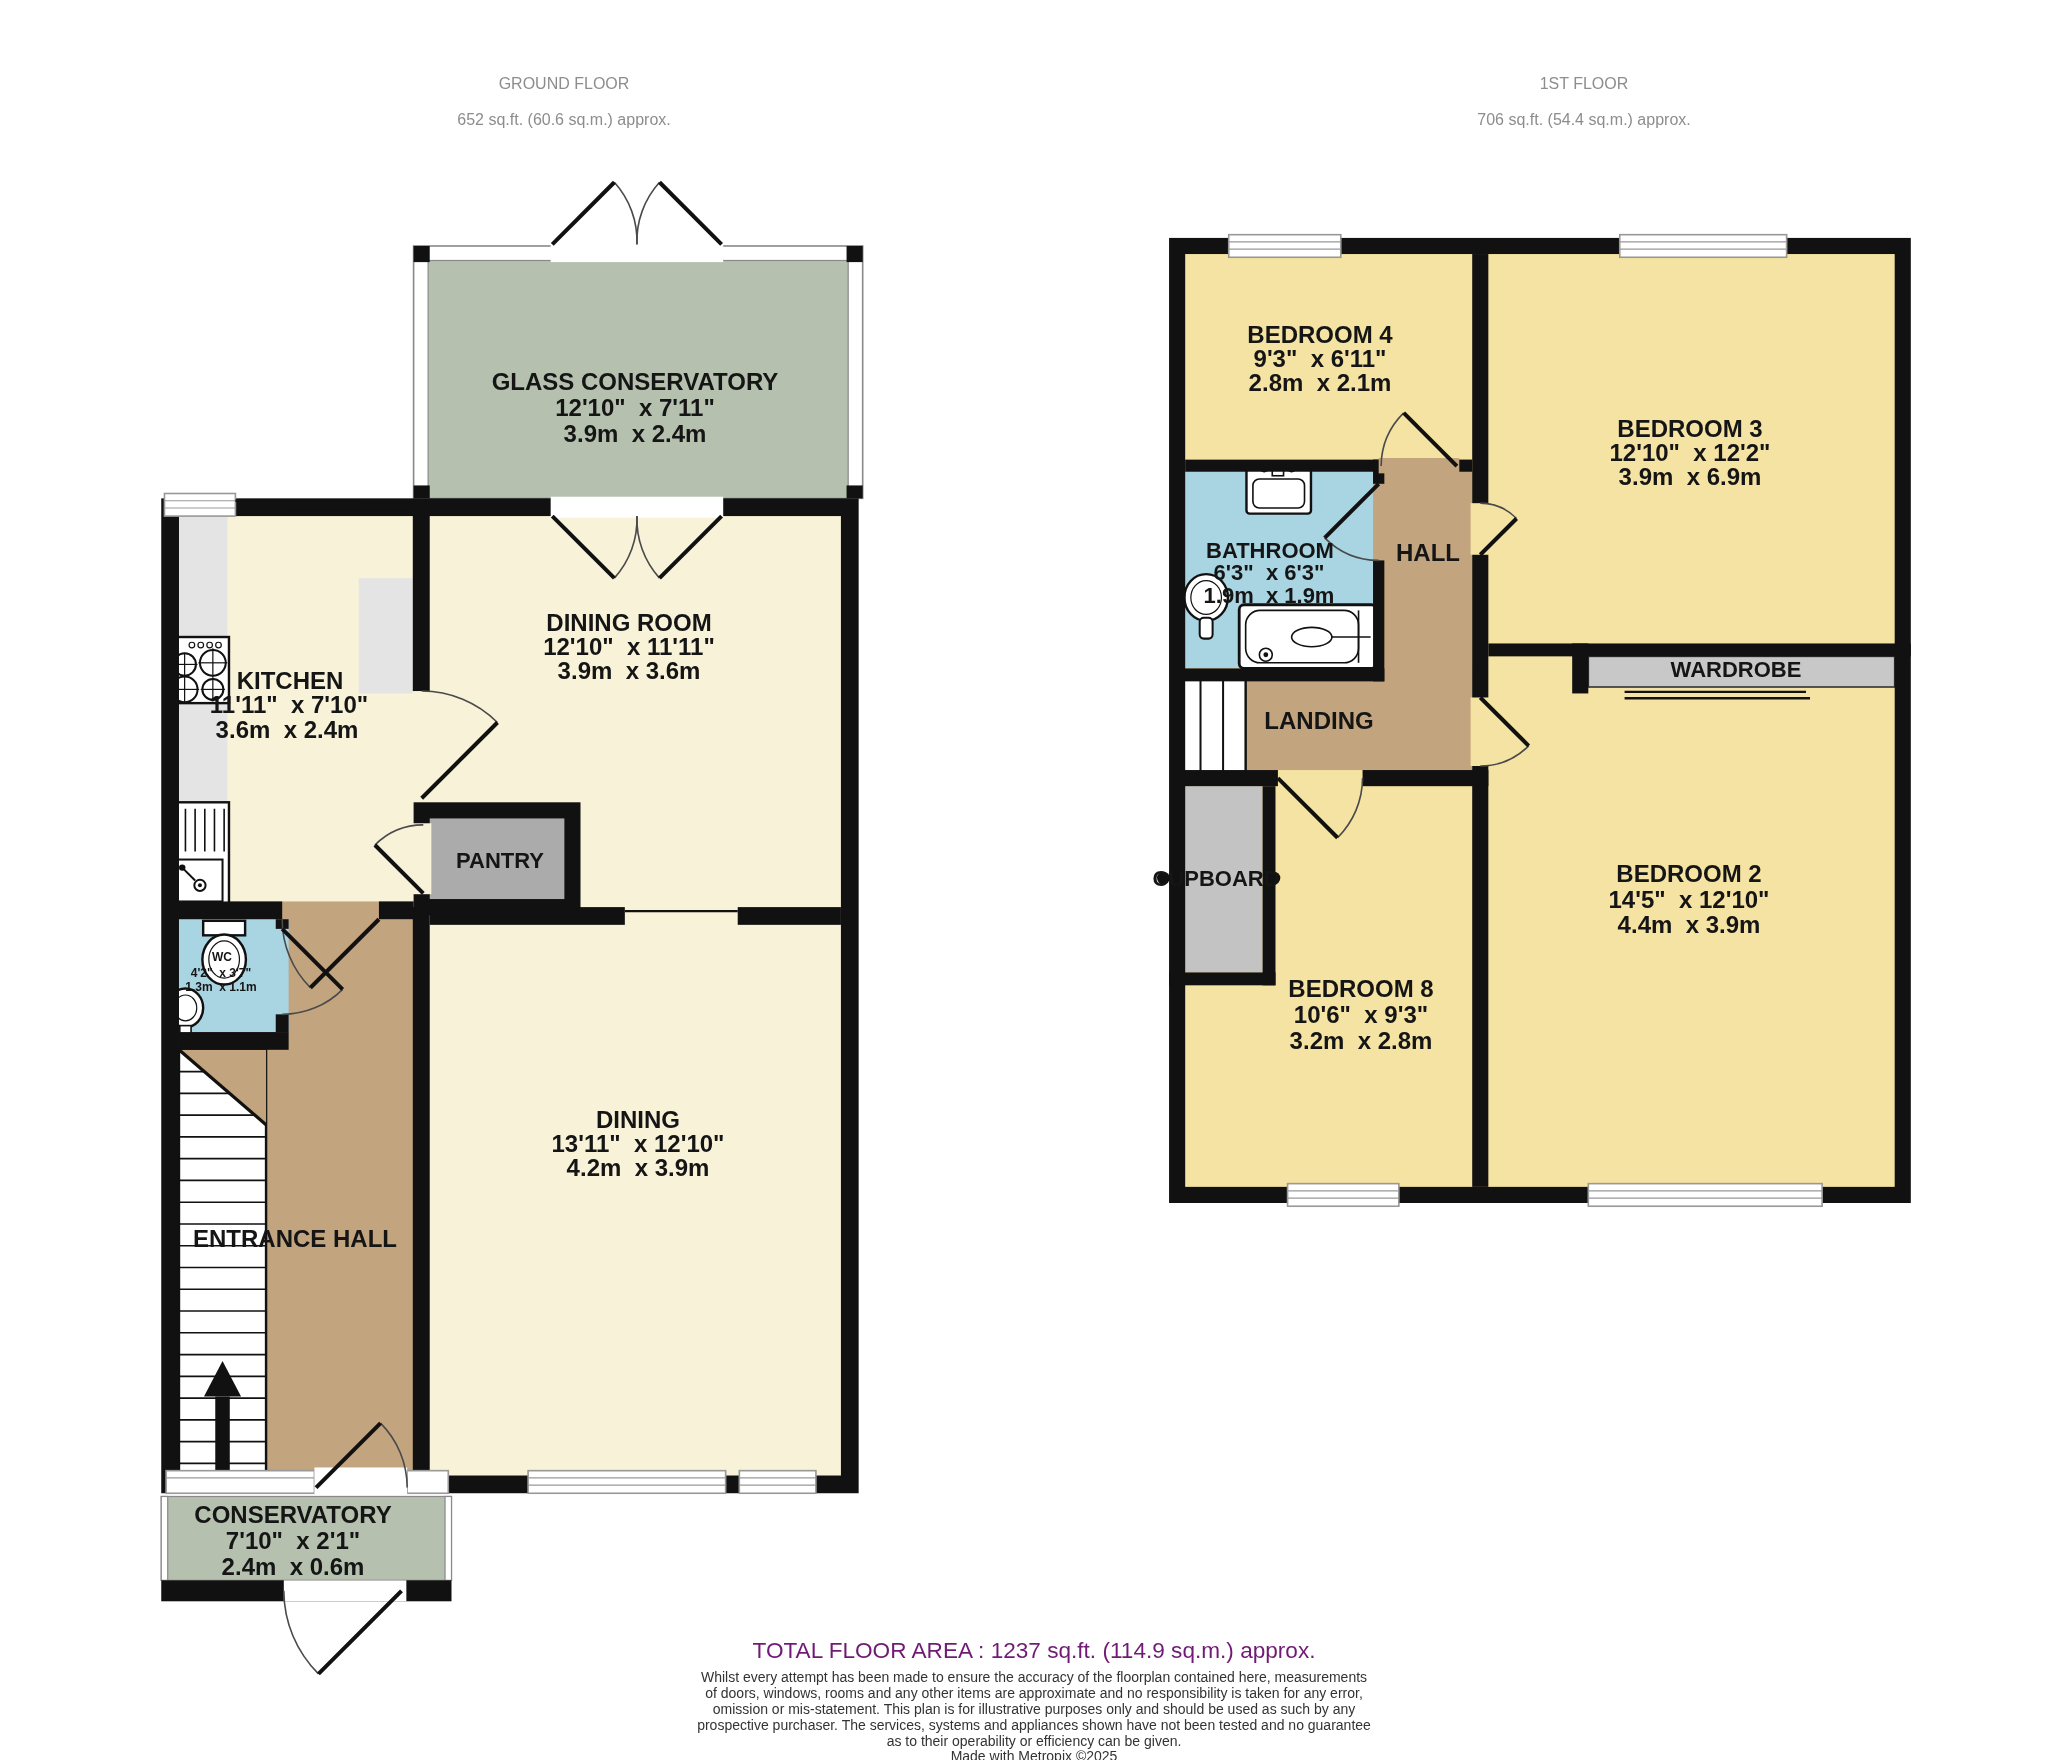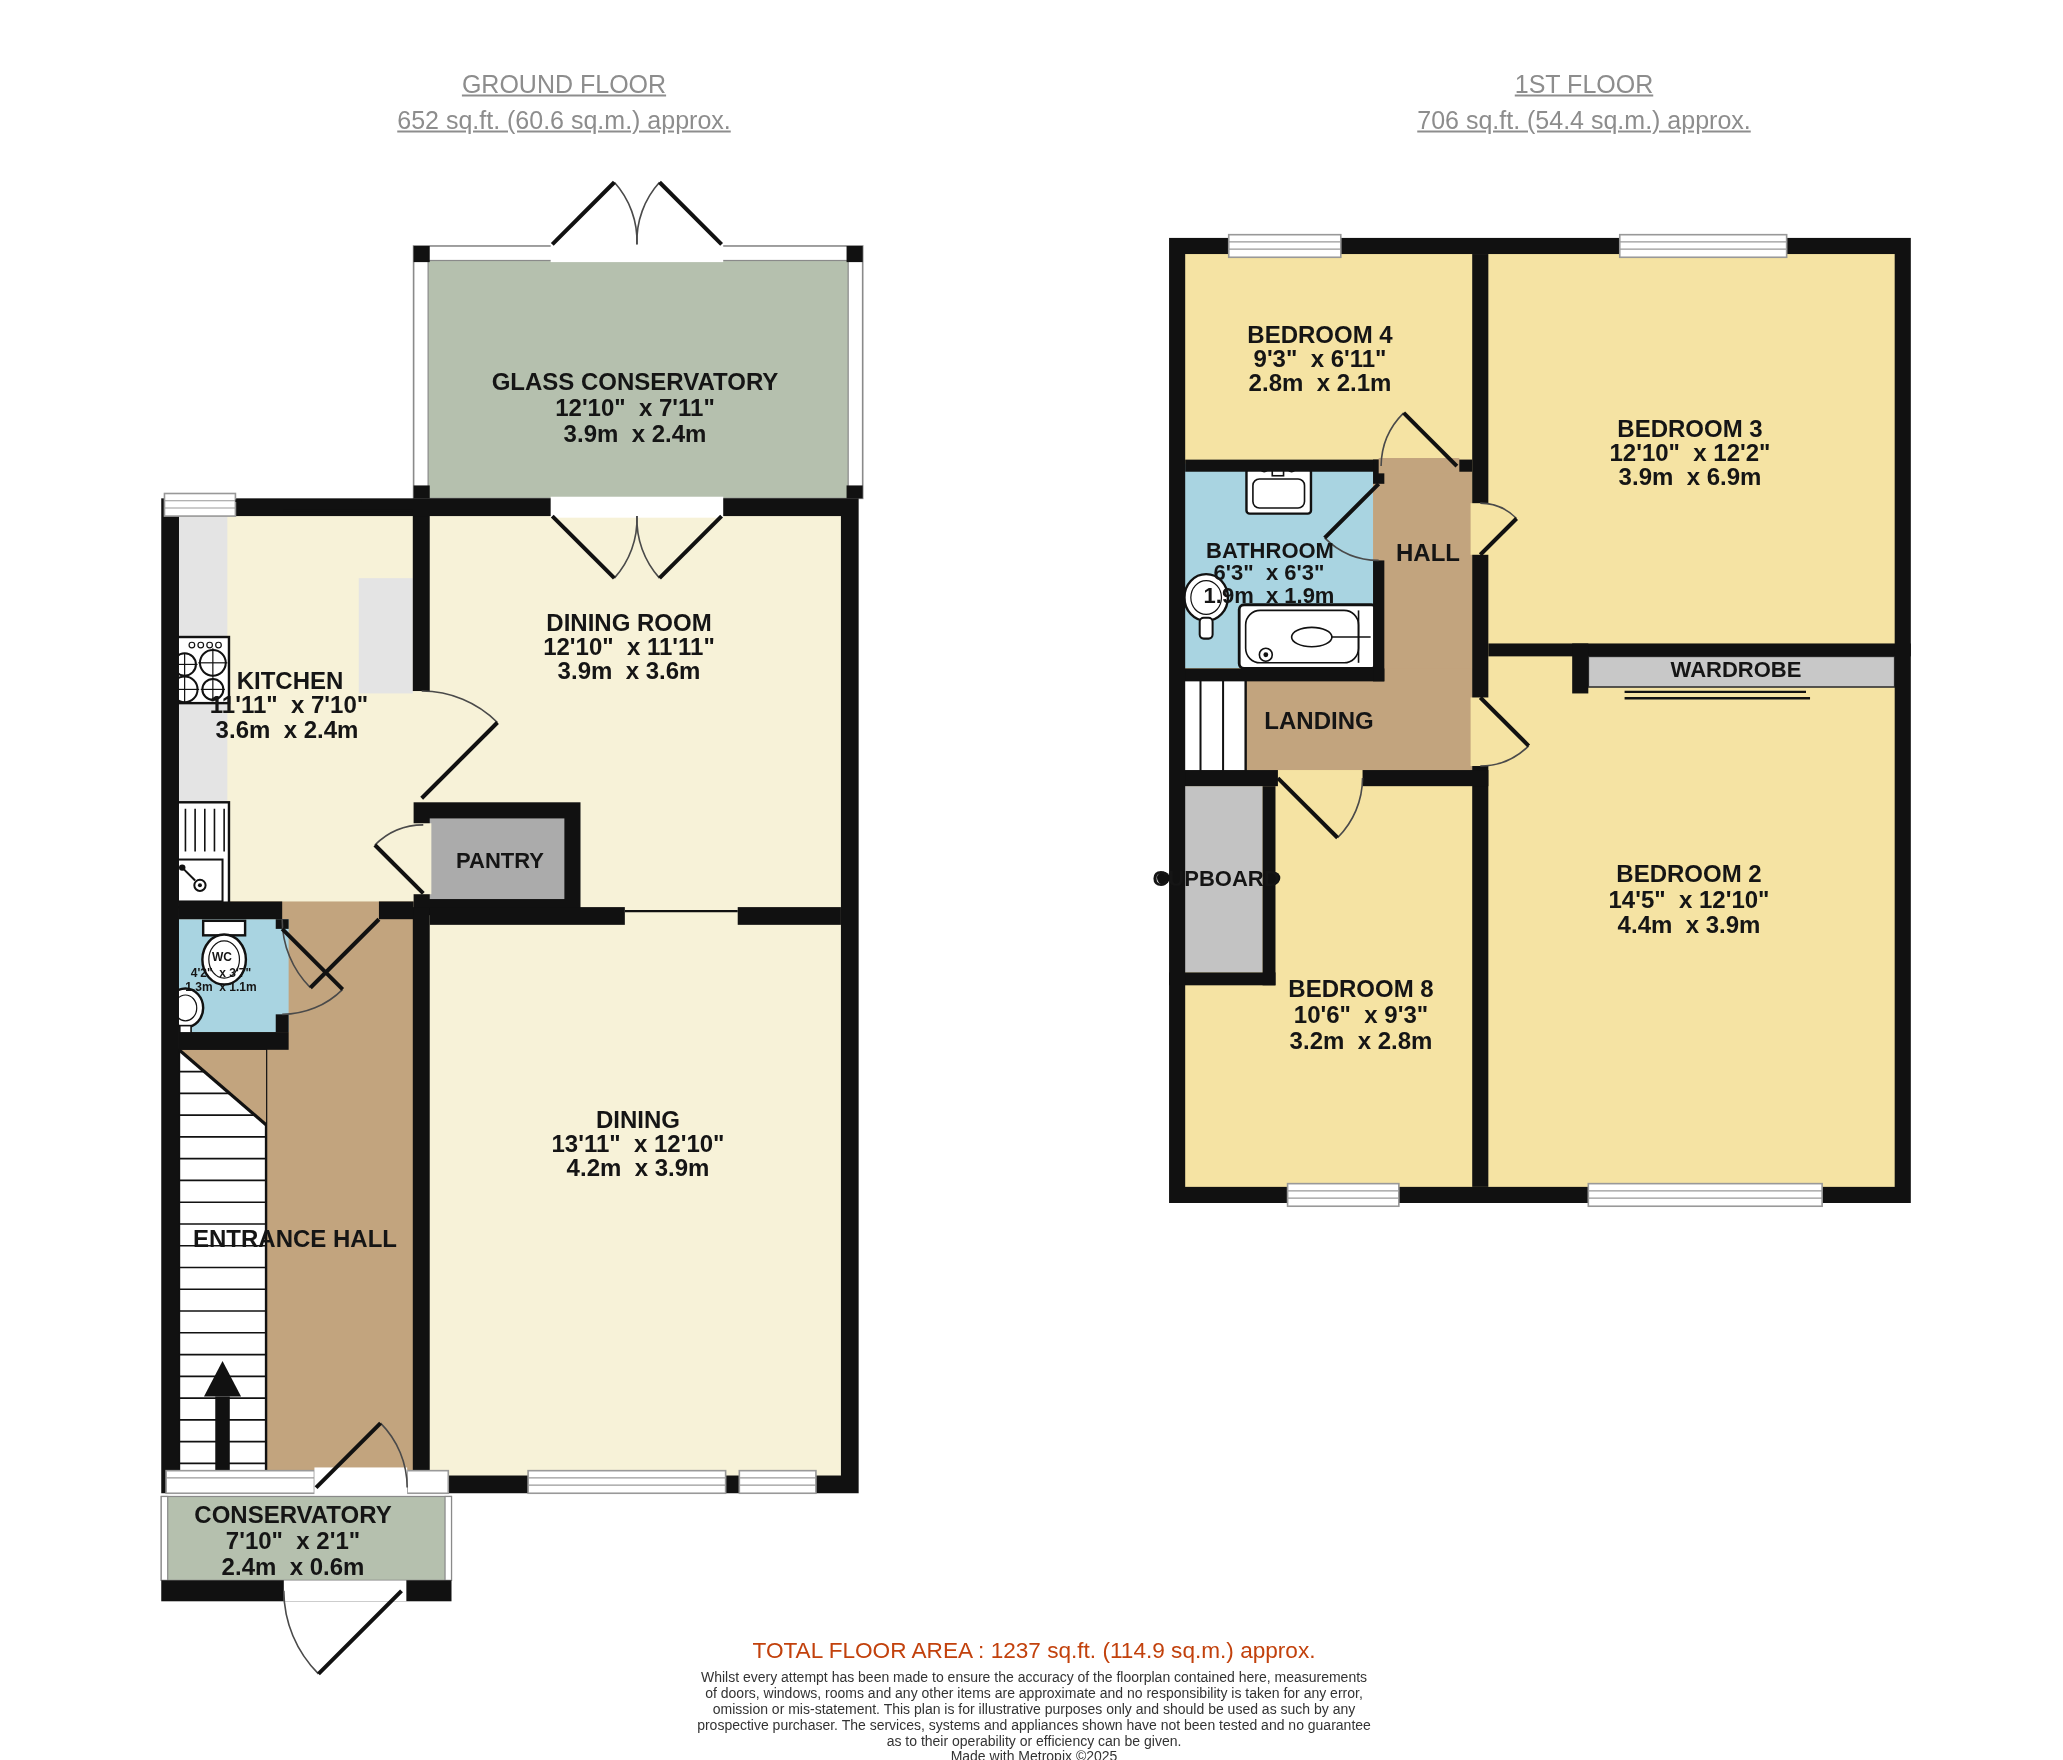--- a/index.html
+++ b/index.html
@@ -4,22 +4,22 @@
 <style>
   html,body{margin:0;padding:0;background:#fff;}
   #canvas{position:relative;width:2064px;height:1761px;background:#ffffff;overflow:hidden;
           font-family:"Liberation Sans",sans-serif;}
   #plan-svg{position:absolute;left:0;top:0;z-index:1;}
   .lbl{position:absolute;transform:translate(-50%,-50%);font-family:"Liberation Sans",sans-serif;
        font-weight:bold;color:#151515;white-space:pre;z-index:5;text-align:center;line-height:1;}
   .sz30{font-size:24px;}
   .sz27{font-size:22px;}
   .sz20{font-size:12px;}
-  .hdr{font-weight:400;color:#8d8d8d;font-size:25px;text-decoration:underline;}
-  .ftr-total{font-weight:400;color:#c2410c;font-size:22.6px;}
+  .hdr{font-weight:400;color:#8d8d8d;font-size:16px;}
+  .ftr-total{font-weight:400;color:#701a75;font-size:22.6px;}
   .ftr{font-weight:400;color:#333333;font-size:14px;}
 </style>
 </head>
 <body>
 
 <div id="canvas">
 
 <svg id="plan-svg" width="2064" height="1761" viewBox="0 0 2560 2184">
 
   <g>

